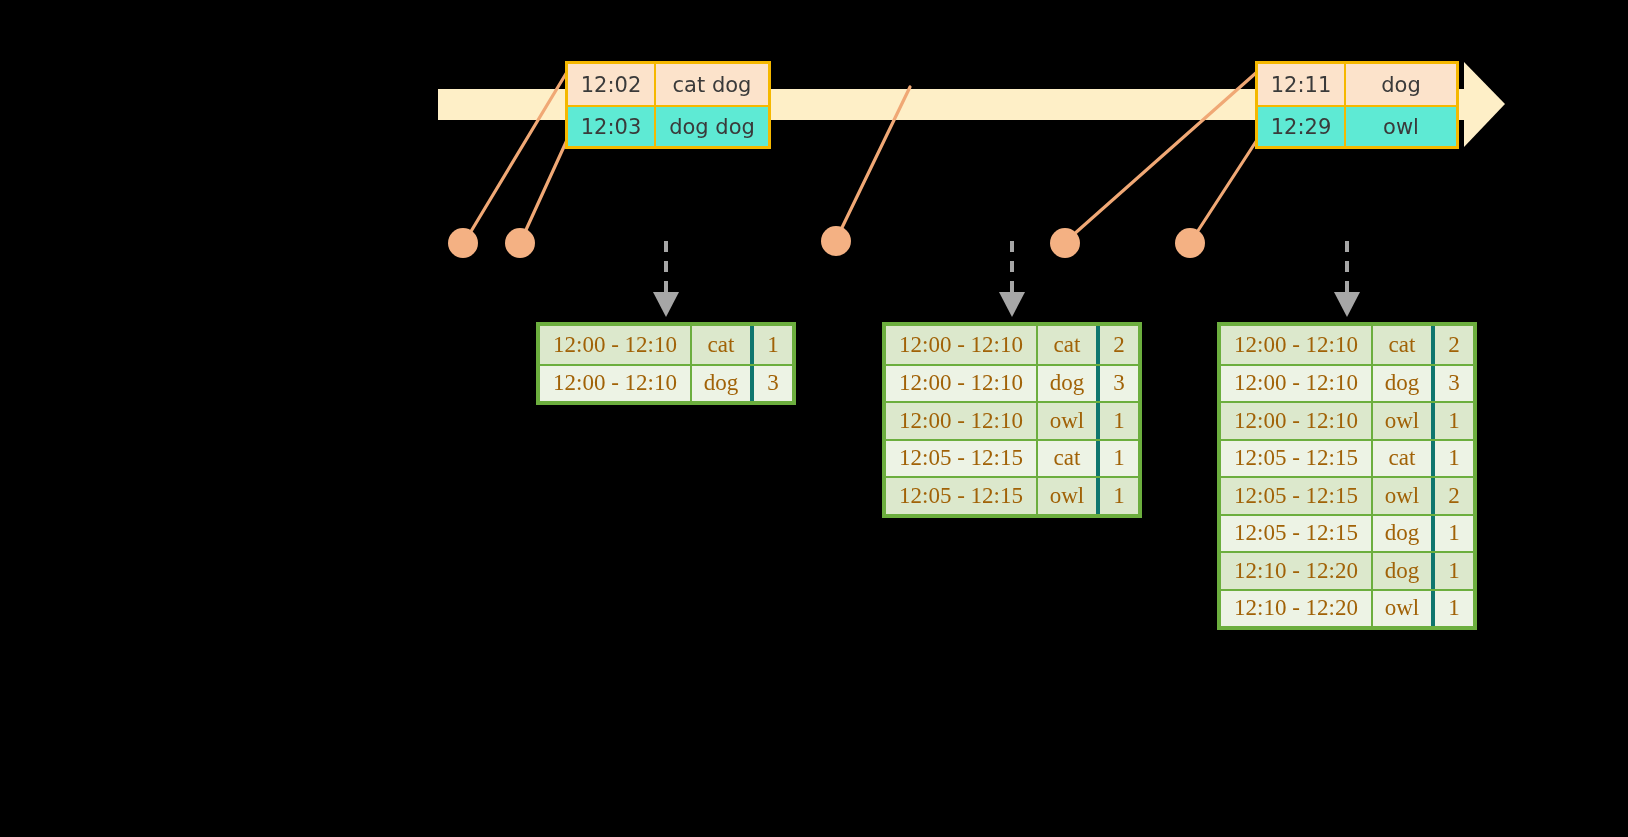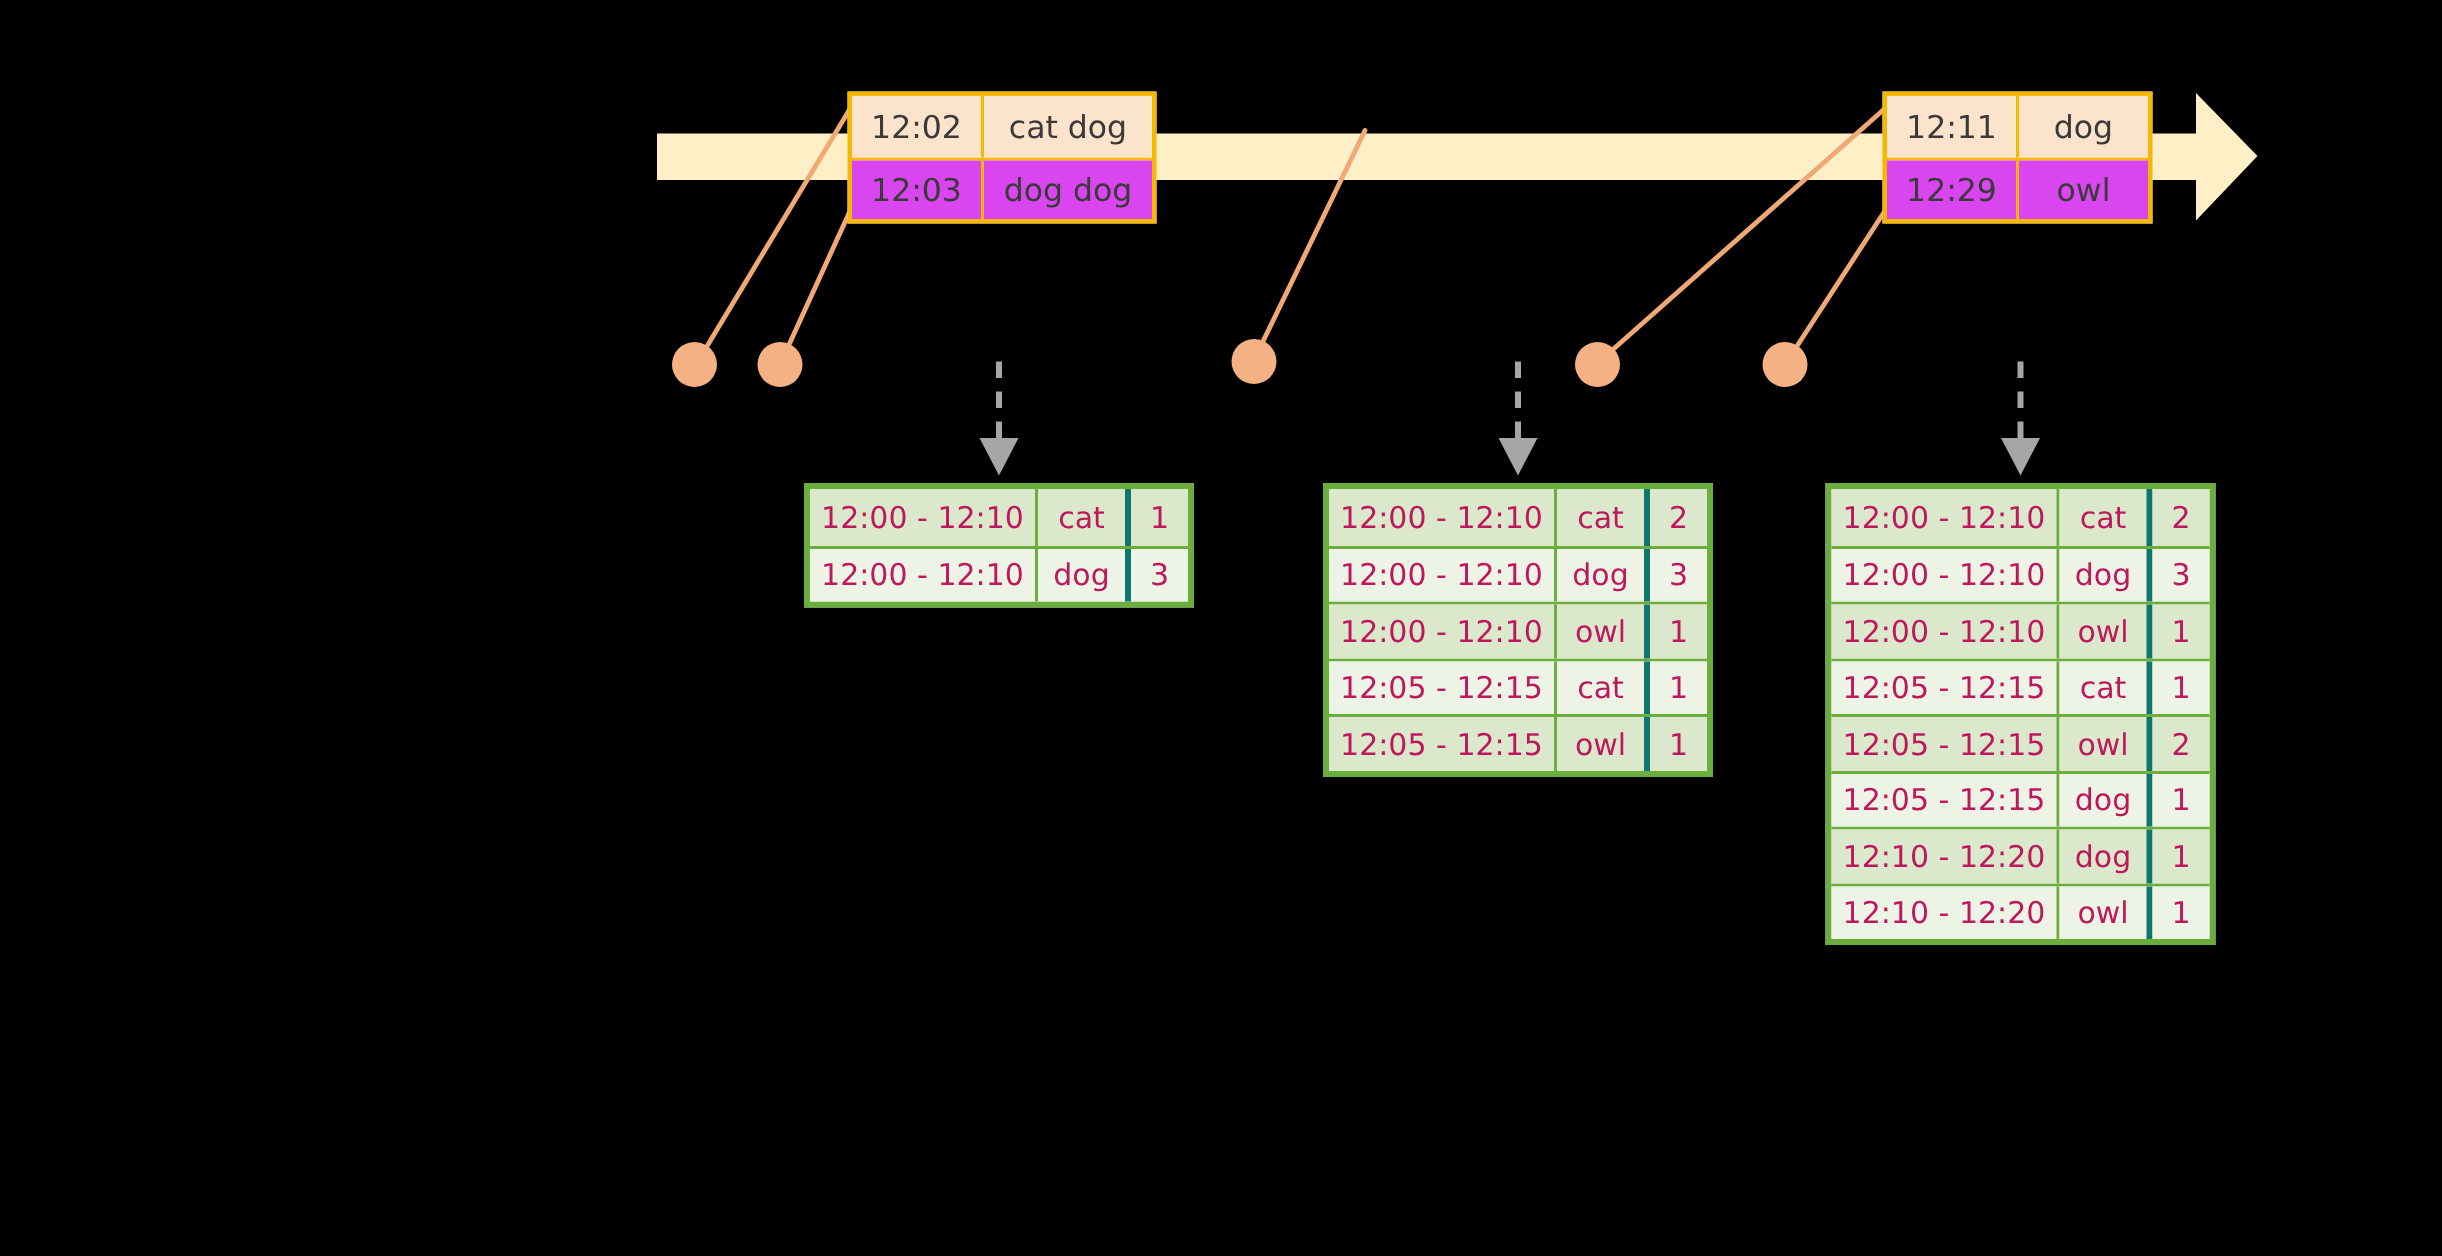--- a/index.html
+++ b/index.html
@@ -39,21 +39,21 @@
   }
   .event-row {
     display: flex;
     height: 41px;
     box-sizing: border-box;
   }
   .event-row + .event-row {
     border-top: 2px solid #F5B800;
   }
   .event-row.shade-a .cell { background: #FCE3CB; }
-  .event-row.shade-b .cell { background: #d946ef; }
+  .event-row.shade-b .cell { background: #5eead4; }
   .event-row .cell {
     display: flex;
     align-items: center;
     justify-content: center;
     font-size: 21px;
     color: #3a3a3a;
     box-sizing: border-box;
     height: 100%;
   }
   .event-row .cell.time {
@@ -79,24 +79,25 @@
   }
   .res-row + .res-row {
     border-top: 2px solid #6CAE3E;
   }
   .res-row.g-dark .rcell { background: #DCE8CC; }
   .res-row.g-light .rcell { background: #EDF3E5; }
   .res-row .rcell {
     display: flex;
     align-items: center;
     justify-content: center;
-    font-size: 20px;
-    color: #be185d;
+    font-size: 23px;
+    color: #a16207;
     box-sizing: border-box;
     height: 100%;
+    font-family: Liberation Serif, serif;
   }
   .res-row .rcell.range {
     border-right: 2px solid #6CAE3E;
   }
   .res-row .rcell.key {
     border-right: 4px solid #0f766e;
   }
 </style>
 </head>
 <body>
@@ -147,21 +148,21 @@
       <div class="cell time">12:02</div>
       <div class="cell words">cat dog</div>
     </div>
     <div class="event-row shade-b">
       <div class="cell time">12:03</div>
       <div class="cell words">dog dog</div>
     </div>
   </div>
 
 
-  <div class="event-box" style="left:1211px; top:61px; width:180px;">
+  <div class="event-box" style="left:1211px; top:61px; width:204px;">
     <div class="event-row shade-a">
       <div class="cell time">12:11</div>
       <div class="cell words">dog</div>
     </div>
     <div class="event-row shade-b">
       <div class="cell time">12:29</div>
       <div class="cell words">owl</div>
     </div>
   </div>
 

